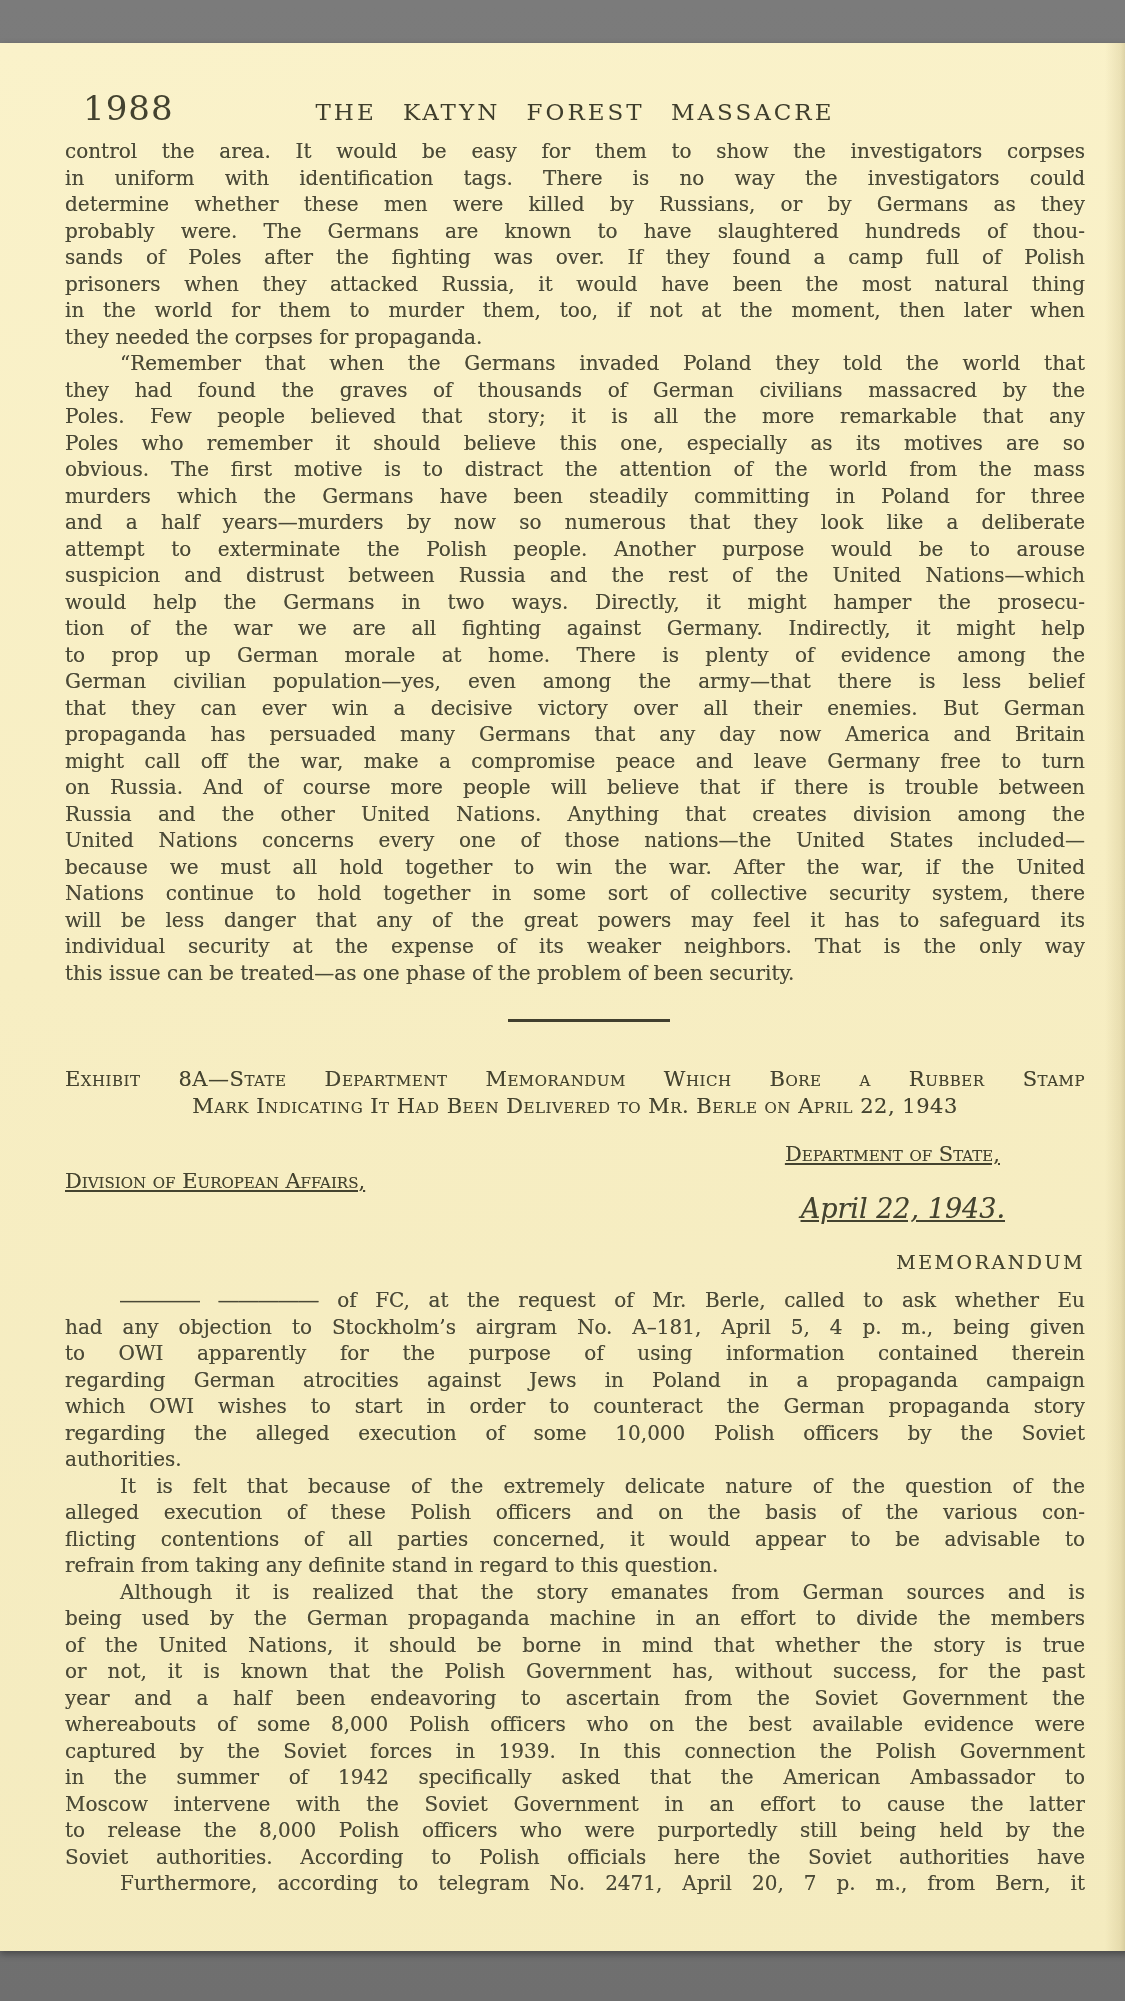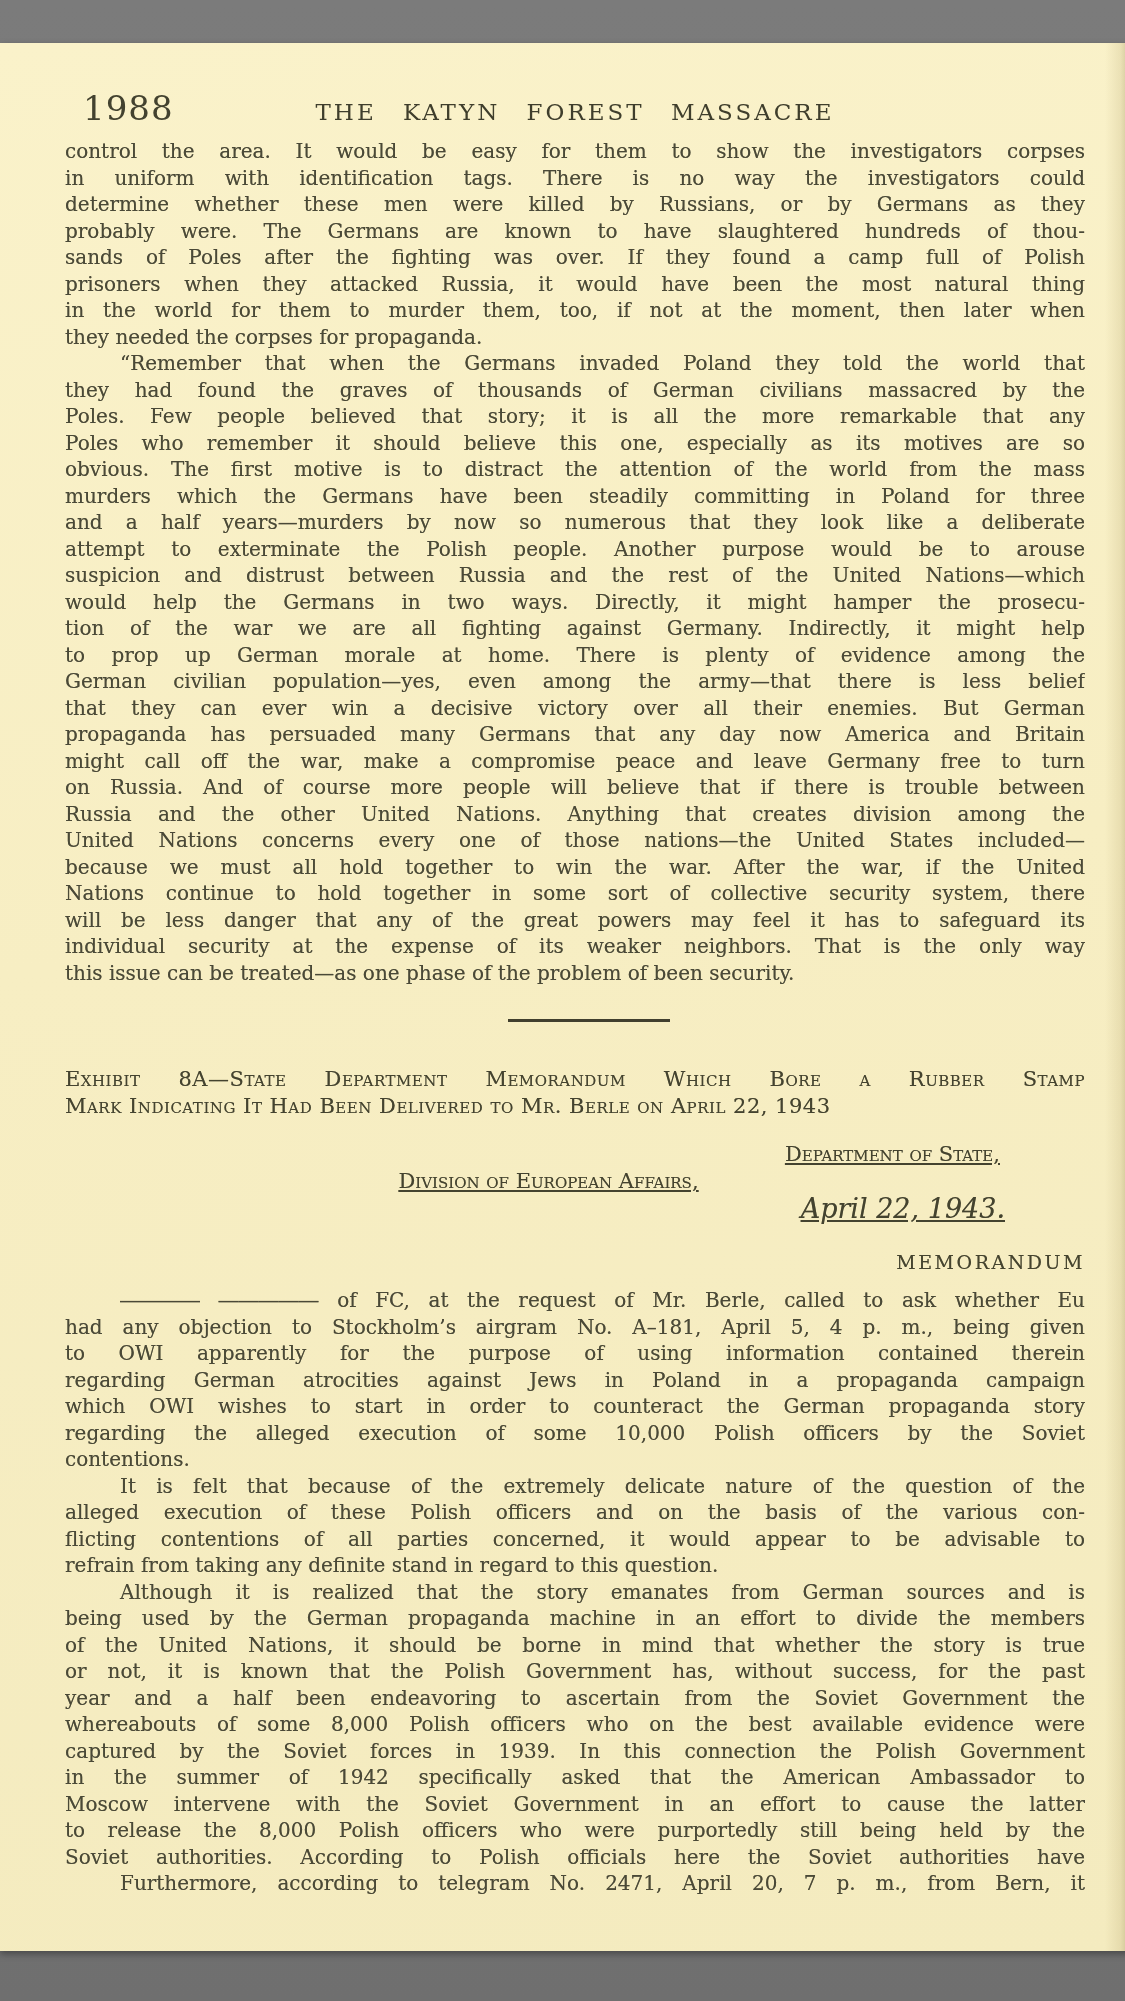--- a/index.html
+++ b/index.html
@@ -57,30 +57,30 @@
     width:162px;height:3px;background:#413f2e;
     margin:33px auto 0 auto;transform:translateX(14px);
   }
   .exhibit-h{
     margin-top:44px;
     font-variant:small-caps;
     font-size:21px;color:#44432f;letter-spacing:0.5px;
     text-shadow:0 0 0.5px rgba(64,62,44,0.5);
   }
   .exhibit-h .l1{text-align:justify;text-align-last:justify;line-height:27px;}
-  .exhibit-h .l2{line-height:27px;}
+  .exhibit-h .l2{text-align:center;line-height:27px;}
   .letterhead{
     margin-top:21px;
     font-variant:small-caps;
     font-size:21px;color:#44432f;
     text-shadow:0 0 0.5px rgba(64,62,44,0.5);
     text-decoration:underline;
   }
   .lh1{text-align:right;padding-right:85px;line-height:27px;}
-  .lh2{text-align:center;padding-right:53px;line-height:27px;}
+  .lh2{text-align:left;padding-right:53px;line-height:27px;}
   .lh3{
     text-align:right;padding-right:80px;line-height:27px;
     font-variant:normal;font-style:italic;font-size:27px;
   }
   .memo-title{
     margin-top:29px;text-align:right;
     font-size:19px;letter-spacing:2.5px;color:#45442f;
     text-shadow:0 0 0.5px rgba(64,62,44,0.5);
   }
 </style>
@@ -148,21 +148,21 @@
       <div class="memo-title">MEMORANDUM</div>
 
       <div class="memoblock">
 
       <div class="ln ind">―――― ――――― of FC, at the request of Mr. Berle, called to ask whether Eu</div>
           <div class="ln">had any objection to Stockholm’s airgram No. A–181, April 5, 4 p. m., being given</div>
           <div class="ln">to OWI apparently for the purpose of using information contained therein</div>
           <div class="ln">regarding German atrocities against Jews in Poland in a propaganda campaign</div>
           <div class="ln">which OWI wishes to start in order to counteract the German propaganda story</div>
           <div class="ln">regarding the alleged execution of some 10,000 Polish officers by the Soviet</div>
-          <div class="ln pend">contentions.</div>
+          <div class="ln pend">authorities.</div>
           <div class="ln ind">It is felt that because of the extremely delicate nature of the question of the</div>
           <div class="ln">alleged execution of these Polish officers and on the basis of the various con-</div>
           <div class="ln">flicting contentions of all parties concerned, it would appear to be advisable to</div>
           <div class="ln pend">refrain from taking any definite stand in regard to this question.</div>
           <div class="ln ind">Although it is realized that the story emanates from German sources and is</div>
           <div class="ln">being used by the German propaganda machine in an effort to divide the members</div>
           <div class="ln">of the United Nations, it should be borne in mind that whether the story is true</div>
           <div class="ln">or not, it is known that the Polish Government has, without success, for the past</div>
           <div class="ln">year and a half been endeavoring to ascertain from the Soviet Government the</div>
           <div class="ln">whereabouts of some 8,000 Polish officers who on the best available evidence were</div>

